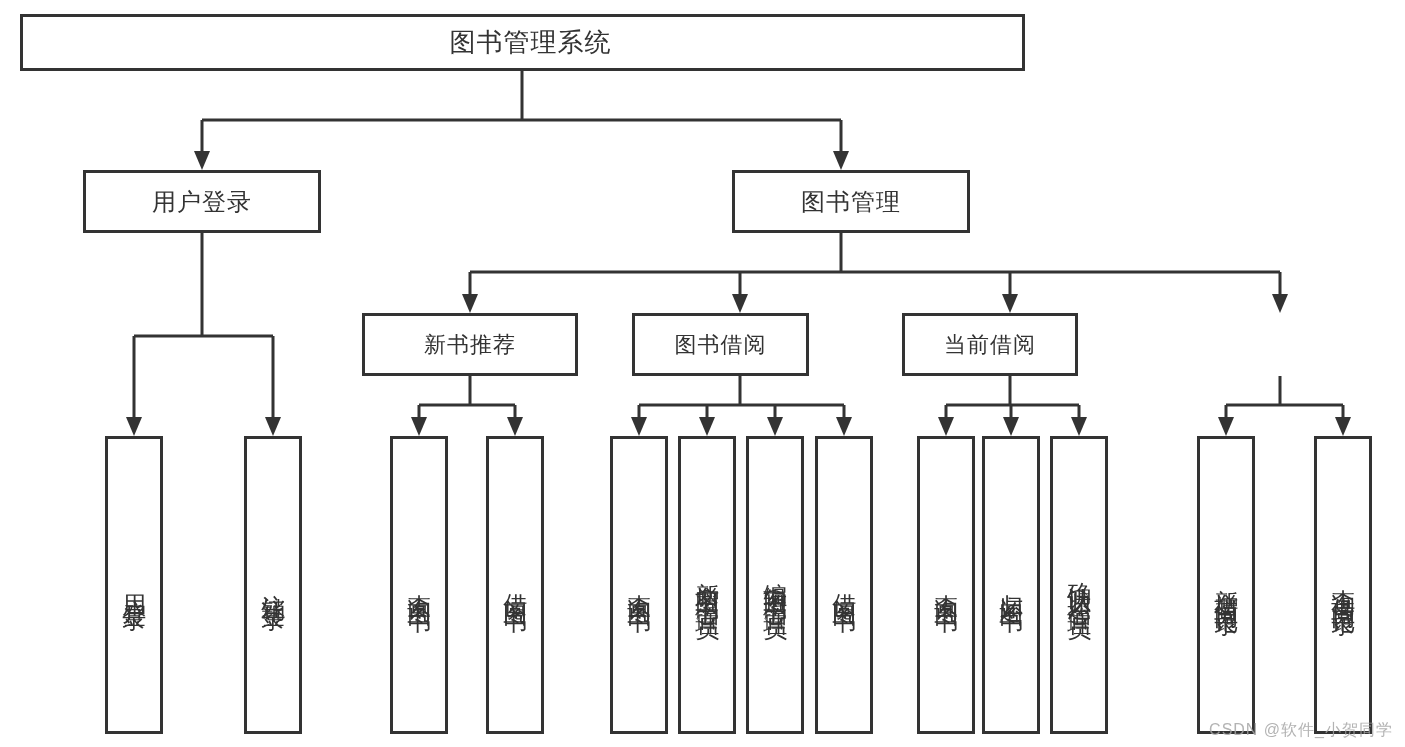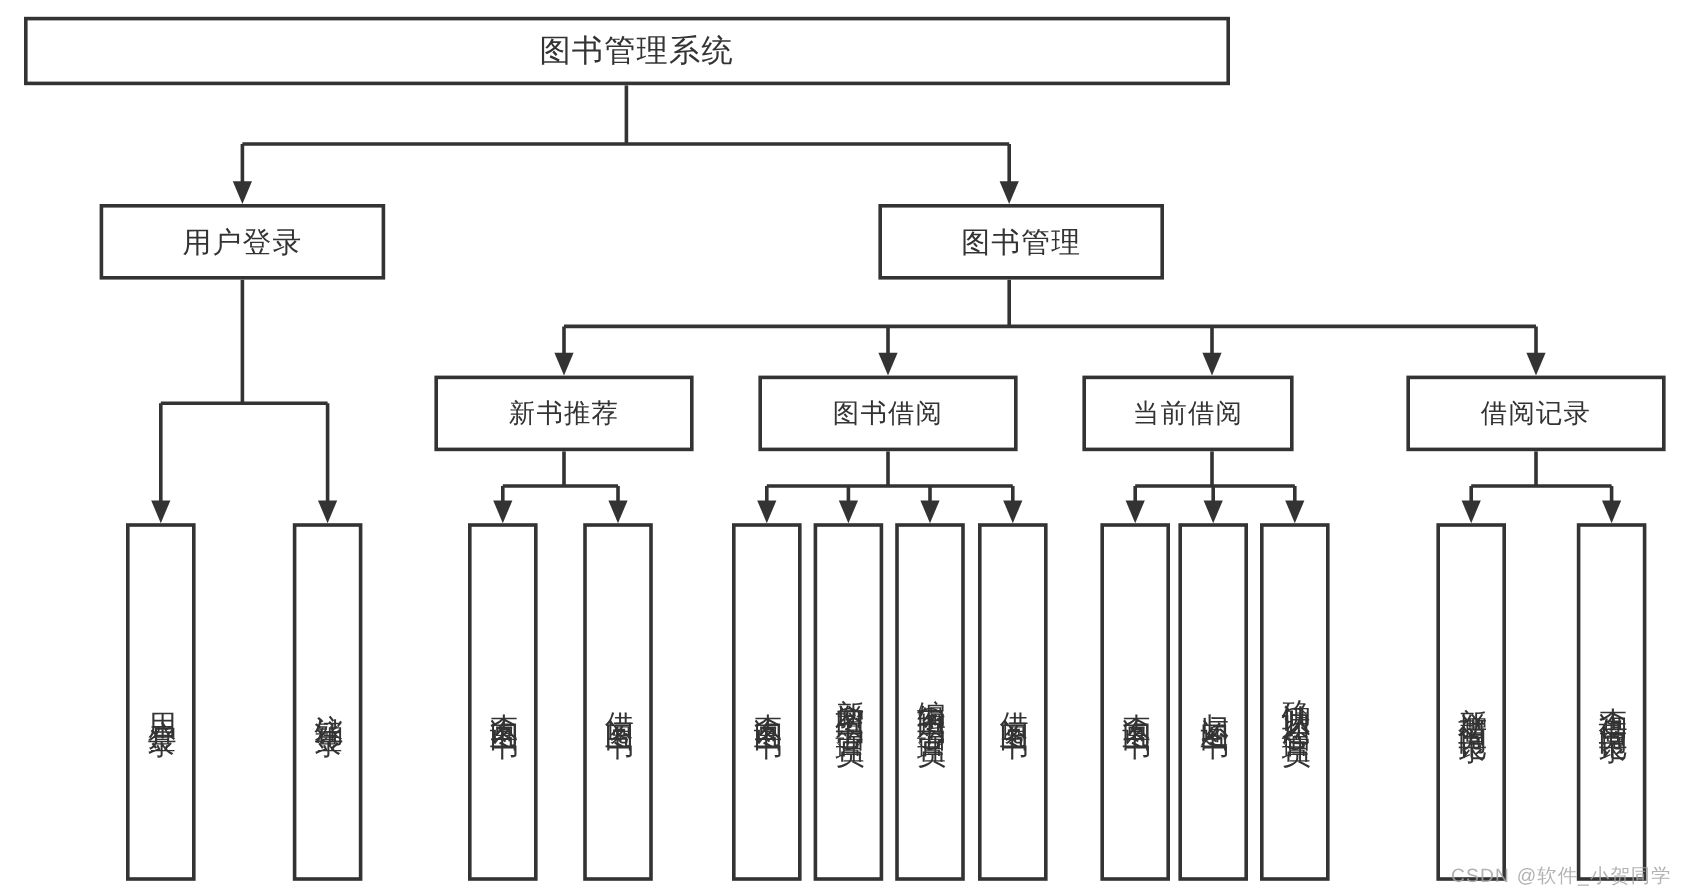--- a/index.html
+++ b/index.html
@@ -123,28 +123,25 @@
   <div class="node lvl2" style="left:83px; top:170px; width:238px; height:63px;">
     <span>用户登录</span>
   </div>
   <div class="node lvl2" style="left:712px; top:170px; width:238px; height:63px;margin-left:20px;">
     <span>图书管理</span>
   </div>
 
   <div class="node lvl3" style="left:362px; top:313px; width:216px; height:63px;">
     <span>新书推荐</span>
   </div>
-  <div class="node lvl3" style="left:632px; top:313px; width:216px; height:63px;">
+  <div class="node lvl3" style="left:632px; top:313px; width:177px; height:63px;">
     <span>图书借阅</span>
   </div>
   <div class="node lvl3" style="left:902px; top:313px; width:176px; height:63px;">
     <span>当前借阅</span>
-  </div>
-  <div class="node lvl3" style="left:1172px; top:313px; width:216px; height:63px;">
-    <span>借阅记录</span>
   </div>
 
   <div class="node leaf" style="left:105px; top:436px; width:58px; height:298px;">
     <span class="vtext">用户登录</span>
   </div>
   <div class="node leaf" style="left:244px; top:436px; width:58px; height:298px;">
     <span class="vtext">注销登录</span>
   </div>
 
   <div class="node leaf" style="left:390px; top:436px; width:58px; height:298px;">

